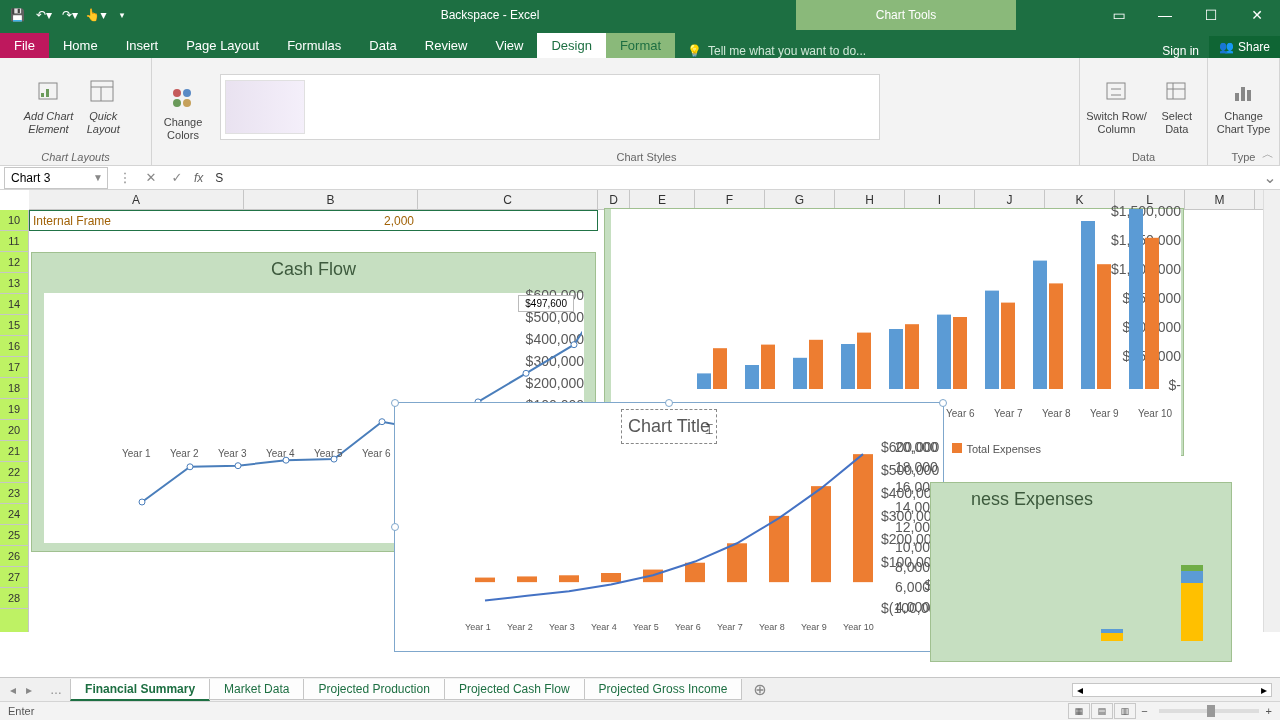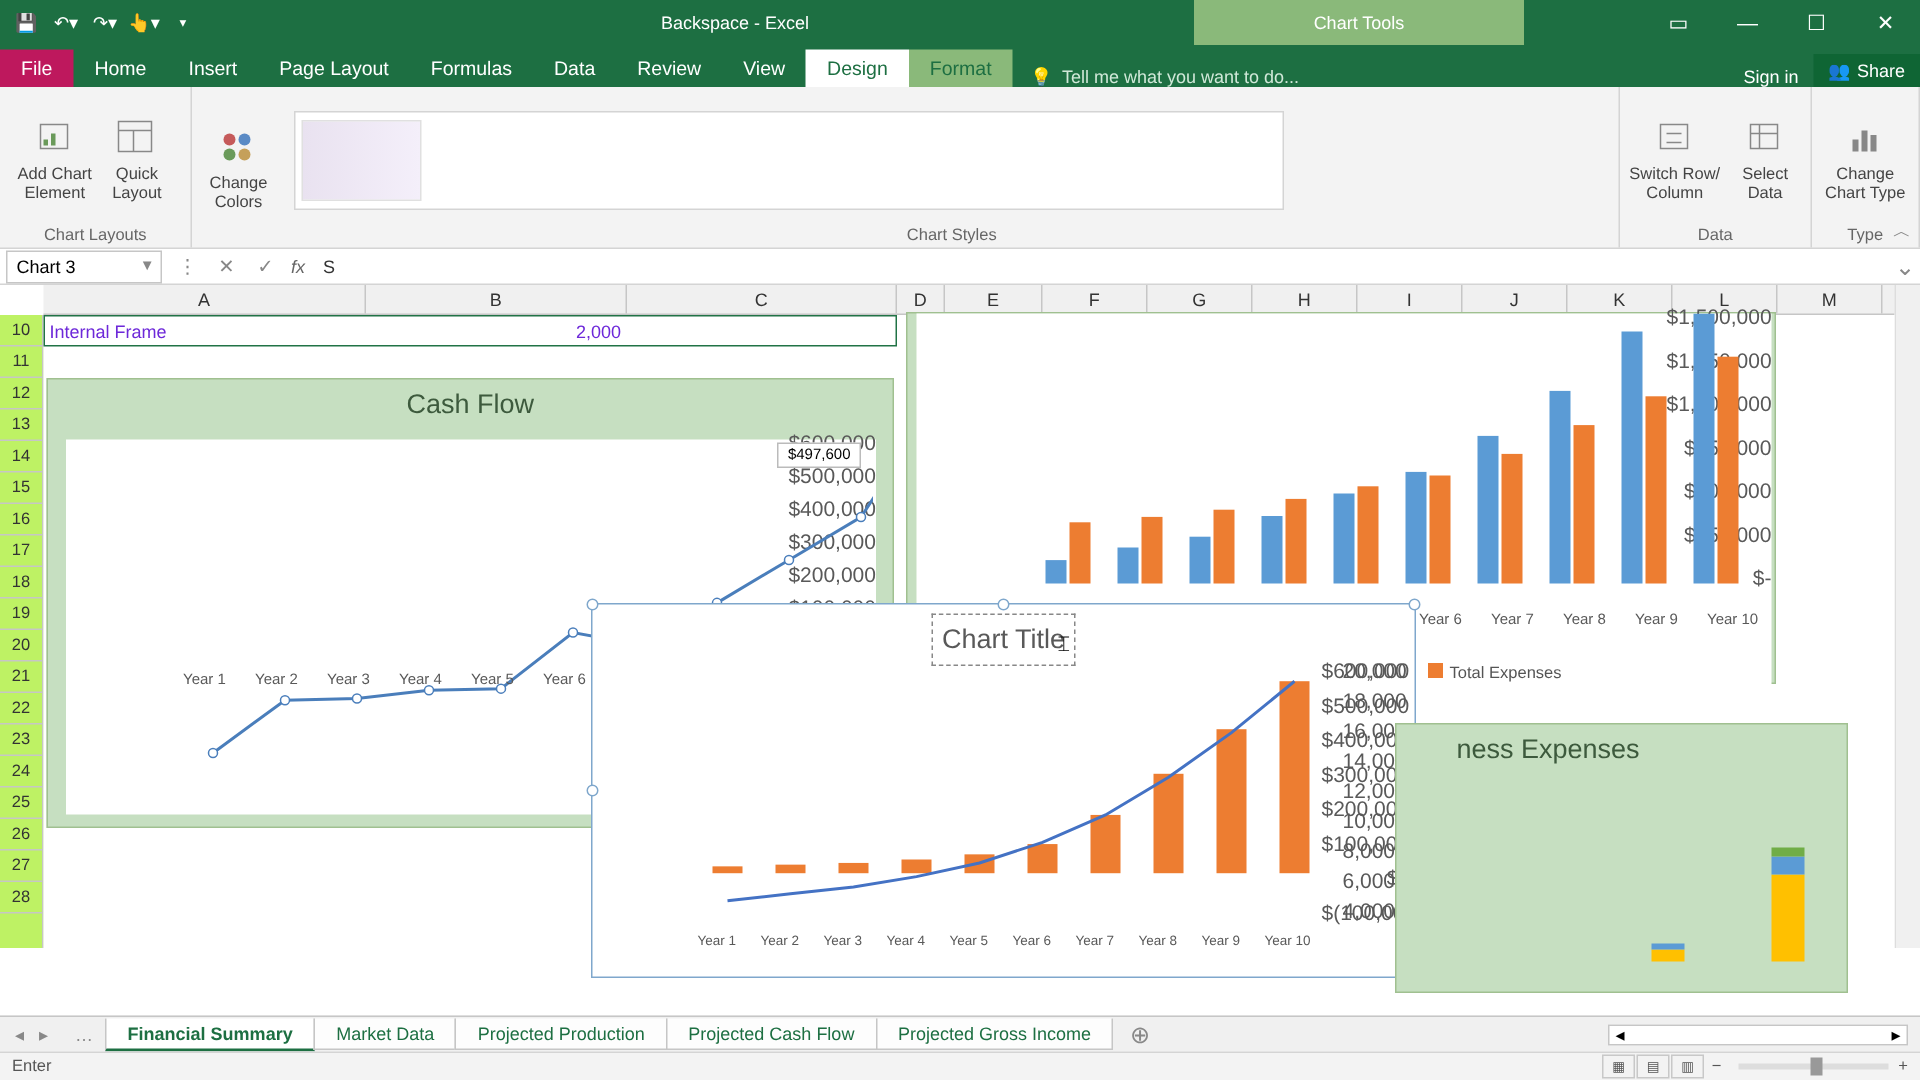--- a/index.html
+++ b/index.html
@@ -45,21 +45,21 @@
 .fbar .finput { flex: 1; font-size: 12px; padding-left: 8px; color: #333; }
 .fbar .expand { width: 20px; text-align: center; color: #888; }
 
 
 .sheet-wrap { height: 442px; position: relative; display: flex; }
 .colheads { position: absolute; top: 0; left: 29px; right: 17px; height: 20px; background: #f0f0f0; display: flex; border-bottom: 1px solid #c6c6c6; font-size: 12px; color: #333; }
 .ch { border-right: 1px solid #c6c6c6; display: flex; align-items: center; justify-content: center; }
 .rowheads { position: absolute; top: 20px; left: 0; width: 29px; bottom: 0; background: #bef264; border-right: 1px solid #c6c6c6; }
 .rh { height: 21px; border-bottom: 1px solid #c6c6c6; font-size: 11px; color: #333; display: flex; align-items: center; justify-content: center; }
 .cells { position: absolute; top: 20px; left: 29px; right: 17px; bottom: 0; background: #fff; }
-.cell-val { position: absolute; font-size: 12px; color: #6d28d9; display: flex; align-items: center; padding: 0 4px; height: 21px; }
+.cell-val { position: absolute; font-size: 12px; color: #a16207; display: flex; align-items: center; padding: 0 4px; height: 21px; }
 .selborder { position: absolute; border: 1px solid #217346; }
 .vscroll { position: absolute; top: 0; right: 0; width: 17px; bottom: 0; background: #f0f0f0; border-left: 1px solid #ddd; }
 
 
 .chart { position: absolute; background: #c6dfc1; border: 1px solid #a0c090; }
 .chart .c-title { text-align: center; font-size: 18px; color: #3d5a3d; padding: 6px 0; }
 .subchart { position: absolute; border: 1px solid #bfbfbf; background: #fff; }
 .subchart.selected { border: 1px solid #7fa7cc; }
 .sel-handle { position: absolute; width: 8px; height: 8px; background: #fff; border: 1px solid #7fa7cc; border-radius: 50%; }
 .ct-title { text-align: center; font-size: 18px; color: #595959; padding: 6px; border: 1px dashed #888; margin: 6px auto; display: inline-block; }
@@ -125,21 +125,21 @@
       <span>Tell me what you want to do...</span>
     </div>
   <div class="signin">Sign in</div>
   <div class="share">
       <span>👥</span>
       <span>Share</span>
     </div>
 </div>
 
 <div class="ribbon">
-  <div class="rgroup" style="width:128px;">
+  <div class="rgroup" style="width:152px;font-style:italic;">
     <div class="icons">
       <div class="rbtn">
         <div class="ico">
             <svg width="28" height="26">
               <rect x="4" y="4" width="18" height="16" fill="none" stroke="#888"></rect>
               <rect x="6" y="14" width="3" height="4" fill="#6a9a5a"></rect>
               <rect x="11" y="10" width="3" height="8" fill="#6a9a5a"></rect>
             </svg>
           </div>
         <span style="white-space:pre-line;">Add Chart

